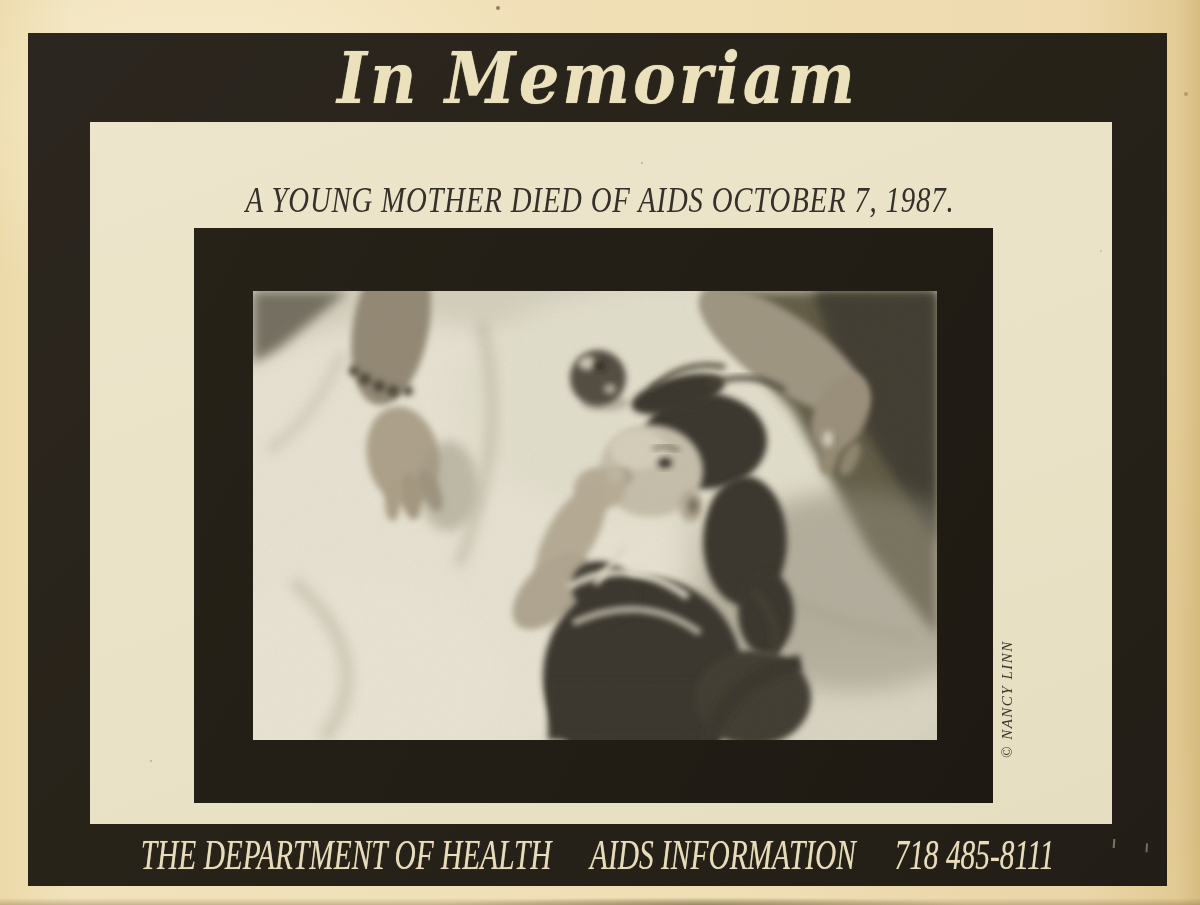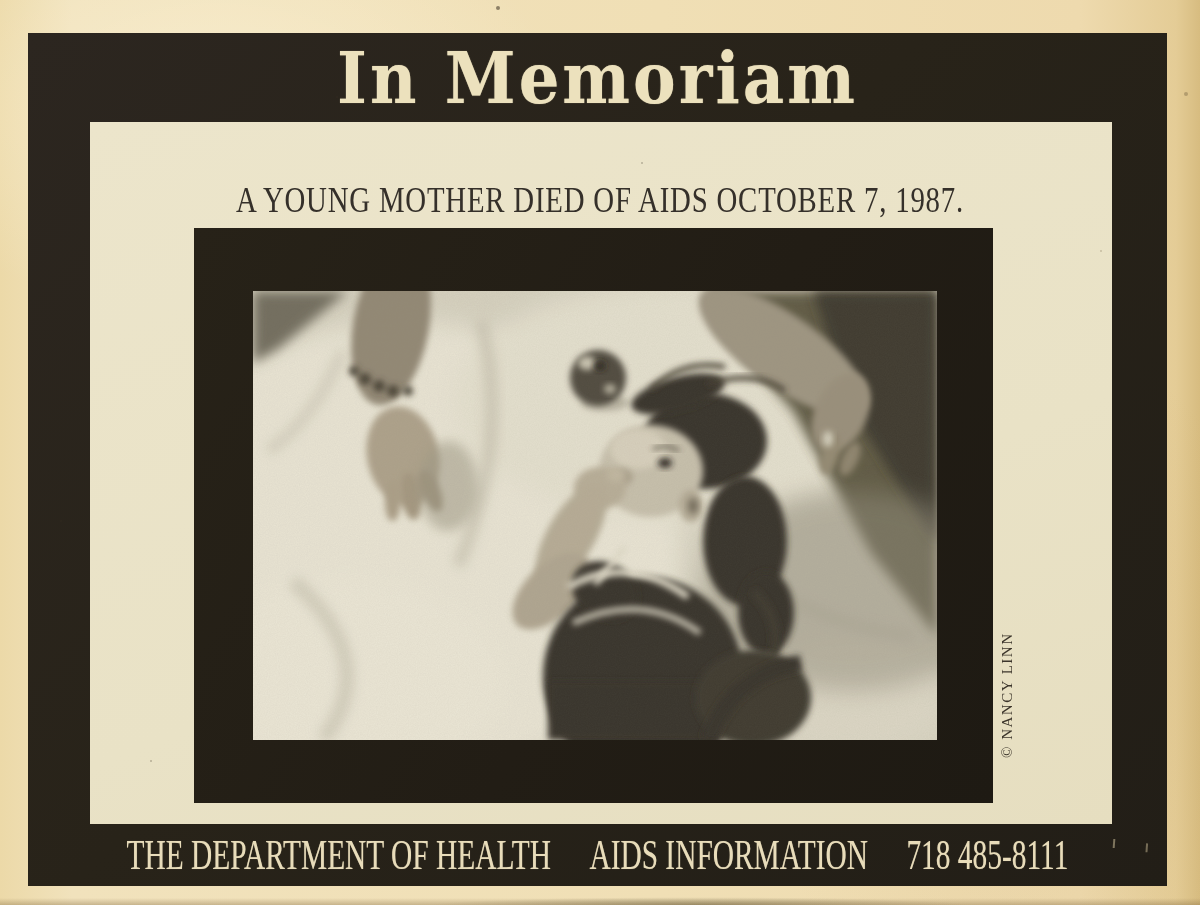--- a/index.html
+++ b/index.html
@@ -8,20 +8,21 @@
     font-family: "Liberation Serif", serif;
     overflow: hidden;
   }
   .page {
     position: relative; width: 1200px; height: 905px;
     background:
       radial-gradient(ellipse 500px 300px at 18% 12%, rgba(255,248,225,0.5), rgba(255,248,225,0) 70%),
       radial-gradient(ellipse 400px 500px at 85% 75%, rgba(190,155,95,0.18), rgba(190,155,95,0) 70%),
       linear-gradient(90deg, #ecd9a8 0%, #f1e2bc 6%, #f0dfb5 55%, #eedaae 90%, #e4cc96 98%, #d7bc80 100%);
     overflow: hidden;
+    font-style: italic;
   }
   
   .poster-border {
     position: absolute; left: 28px; top: 33px; width: 1139px; height: 853px;
     background: linear-gradient(135deg, #2c2620 0%, #282319 45%, #221e17 100%);
   }
   
   .cream-panel {
     position: absolute; left: 90px; top: 122px; width: 1022px; height: 702px;
     background: linear-gradient(160deg, #ece5cb 0%, #e9e2c6 60%, #e6dec0 100%);

